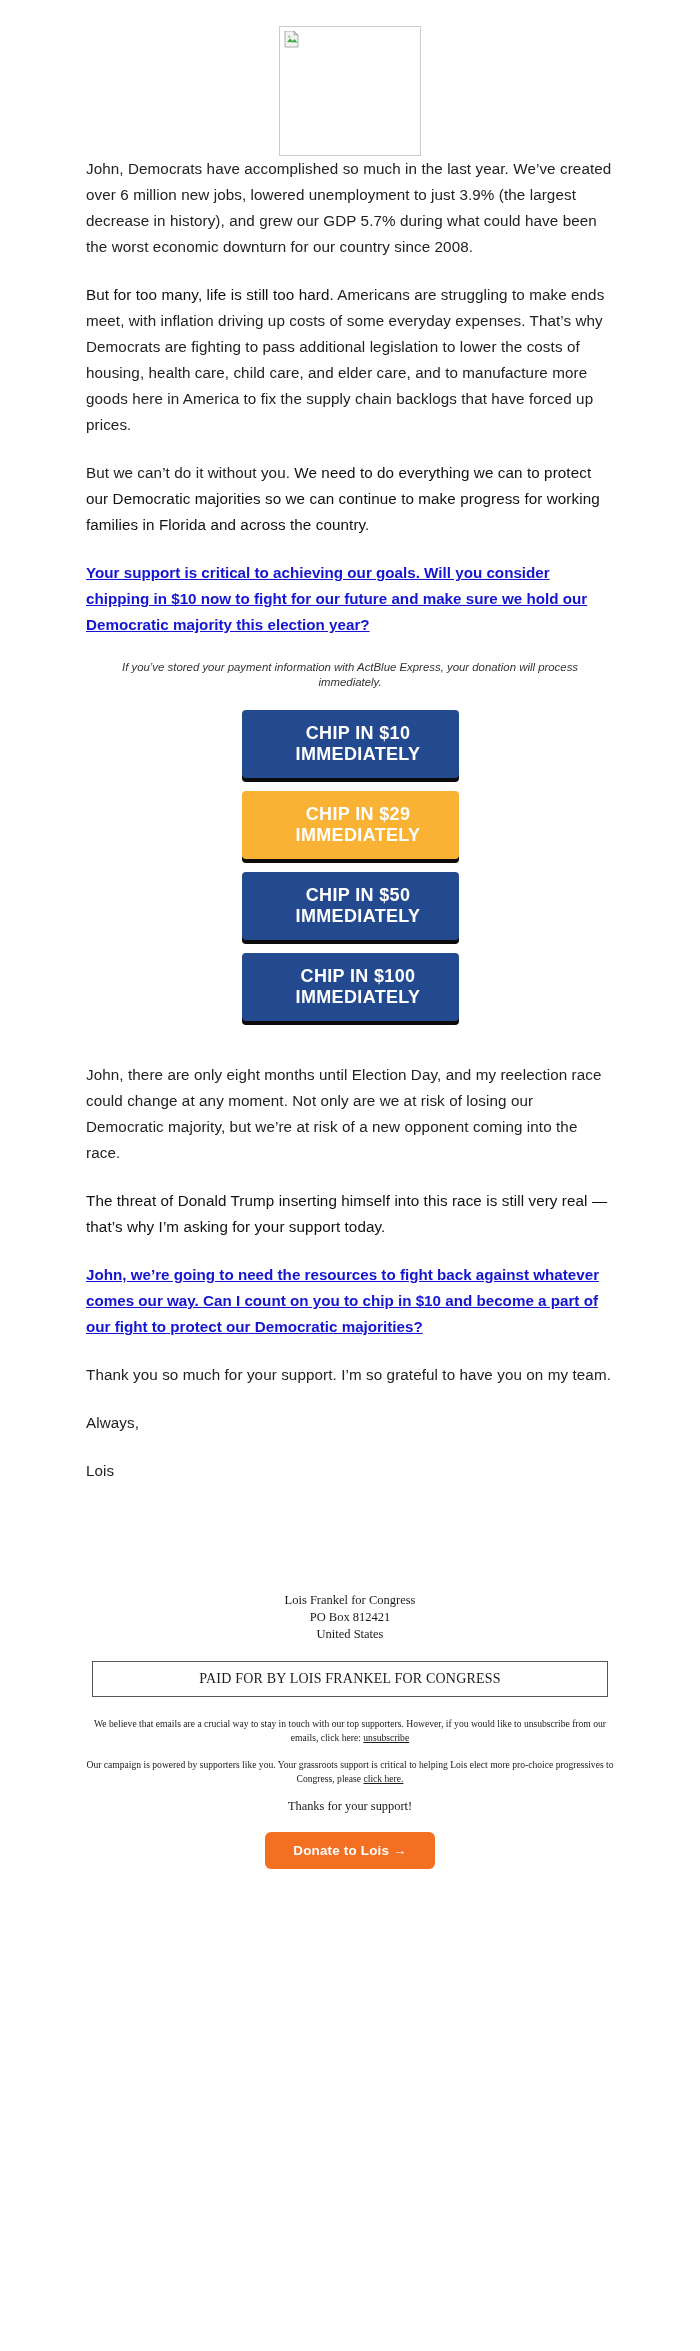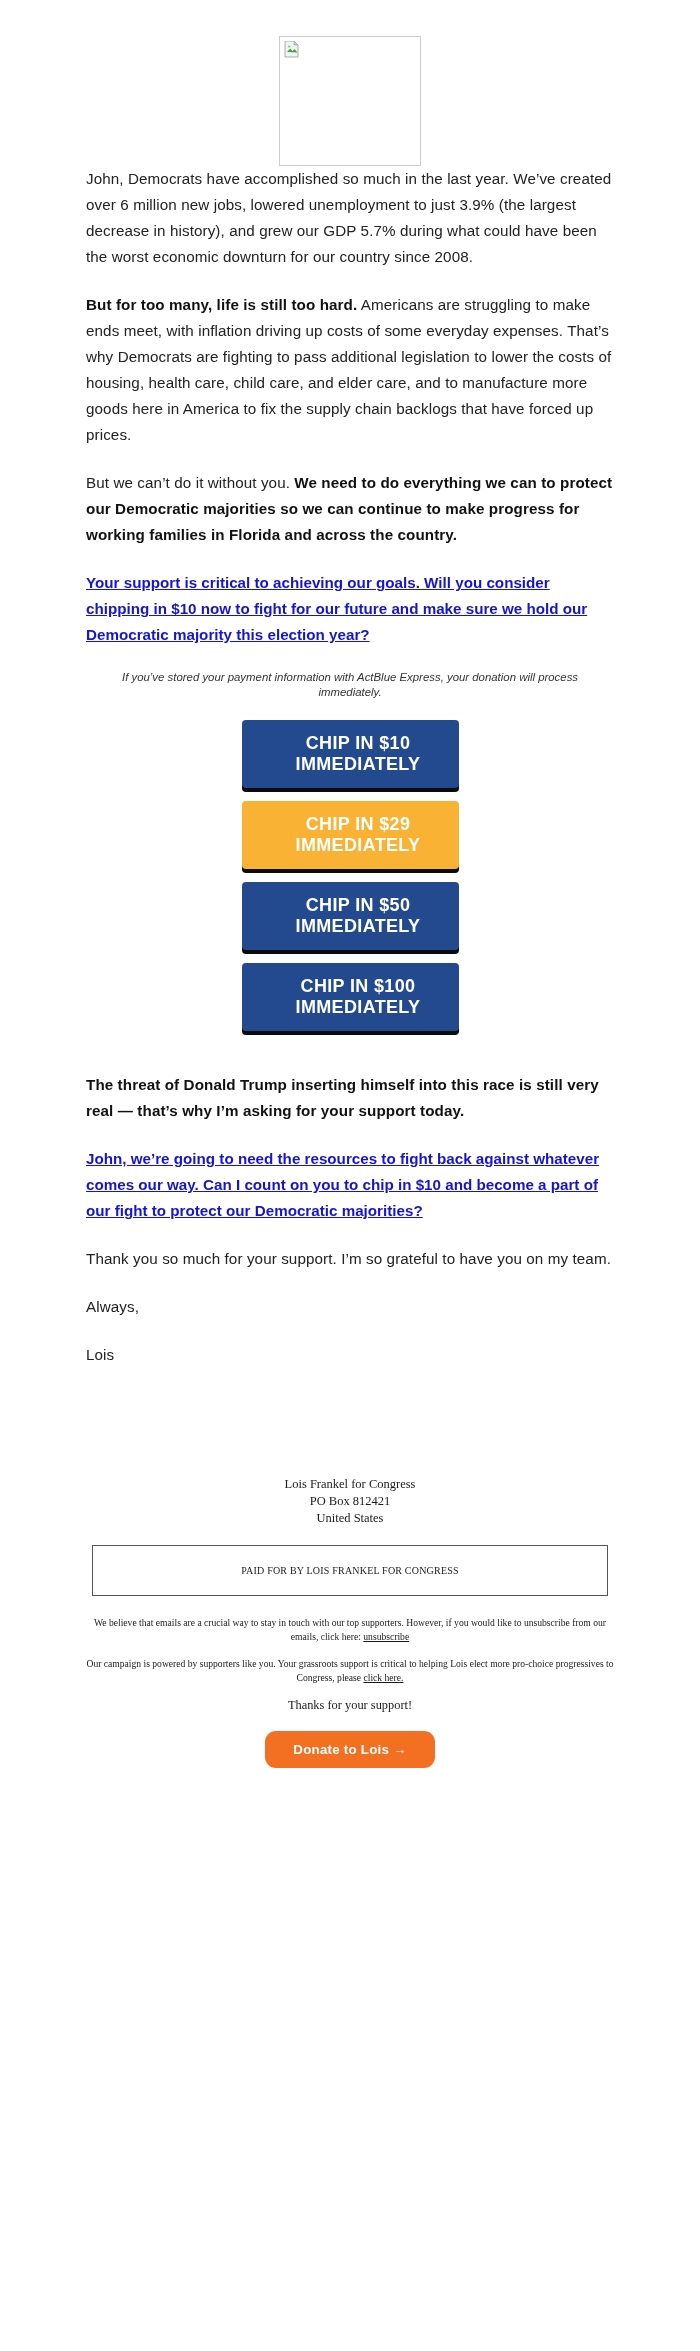--- a/index.html
+++ b/index.html
@@ -10,21 +10,21 @@
   body {
     width: 700px;
     min-height: 2351px;
     font-family: "Liberation Sans", sans-serif;
     color: #222222;
     -webkit-font-smoothing: antialiased;
   }
 
   .email-wrap {
     width: 596px;
-    margin: 16px auto;
+    margin: 6px auto;
     background: #ffffff;
     position: relative;
   }
 
   
   .hero-block {
     text-align: center;
     padding-top: 20px;
   }
   .broken-image {
@@ -49,21 +49,21 @@
     padding: 0 34px 0 34px;
   }
   p.para {
     font-size: 15.2px;
     line-height: 26px;
     color: #222222;
     margin: 0 0 22px 0;
     letter-spacing: 0.1px;
   }
   p.para:first-of-type { margin-top: 0; }
-  .para b, .para strong { font-weight: bold; color: #111111; }
+  .para b, .para strong { font-weight: normal; color: #111111; }
 
   .para-top { margin-top: 0; }
 
   a.inline-link {
     color: #1414d2;
     font-weight: bold;
     text-decoration: underline;
   }
 
   .link-para {
@@ -121,22 +121,22 @@
   }
   .footer-address {
     font-size: 12.5px;
     line-height: 17px;
     margin: 0 0 18px 0;
   }
   .paid-box {
     box-sizing: border-box;
     margin: 0 40px 20px 40px;
     border: 1px solid #555555;
-    padding: 19px 6px;
-    font-size: 10px;
+    padding: 9px 6px;
+    font-size: 14px;
     letter-spacing: 0.2px;
   }
   .footer-note {
     font-size: 9.6px;
     line-height: 13.5px;
     margin: 0 34px 14px 34px;
     color: #1a1a1a;
   }
   .footer-note a, .footer-link {
     color: #1a1a1a;
@@ -148,21 +148,21 @@
   }
   .donate-row { text-align: center; padding-bottom: 26px; }
   .donate-btn {
     display: inline-block;
     background: #f36f21;
     color: #ffffff;
     font-family: "Liberation Sans", sans-serif;
     font-size: 13.4px;
     font-weight: bold;
     text-decoration: none;
-    border-radius: 11px;
+    border-radius: 6px;
     padding: 11px 28px;
     letter-spacing: 0.2px;
     cursor: pointer;
   }
 </style>
 </head>
 <body>
 
 <div class="email-wrap">
 
@@ -202,20 +202,21 @@
     <div class="btn-row">
       <a class="chip-btn navy" href="#">CHIP IN $50 IMMEDIATELY</a>
     </div>
     <div class="btn-row">
       <a class="chip-btn navy" href="#">CHIP IN $100 IMMEDIATELY</a>
     </div>
   </div>
 
   <div class="body-col">
 
+    <p class="para">John, there are only eight months until Election Day, and my reelection race could change at any moment. Not only are we at risk of losing our Democratic majority, but we’re at risk of a new opponent coming into the race.</p>
 
     <p class="para"><b>The threat of Donald Trump inserting himself into this race is still very real — that’s why I’m asking for your support today.</b></p>
 
     <p class="link-para">
       <a class="inline-link" href="#">John, we’re going to need the resources to fight back against whatever comes our way. Can I count on you to chip in $10 and become a part of our fight to protect our Democratic majorities?</a>
     </p>
 
     <p class="para">Thank you so much for your support. I’m so grateful to have you on my team.</p>
 
     <p class="para signoff">Always,</p>

